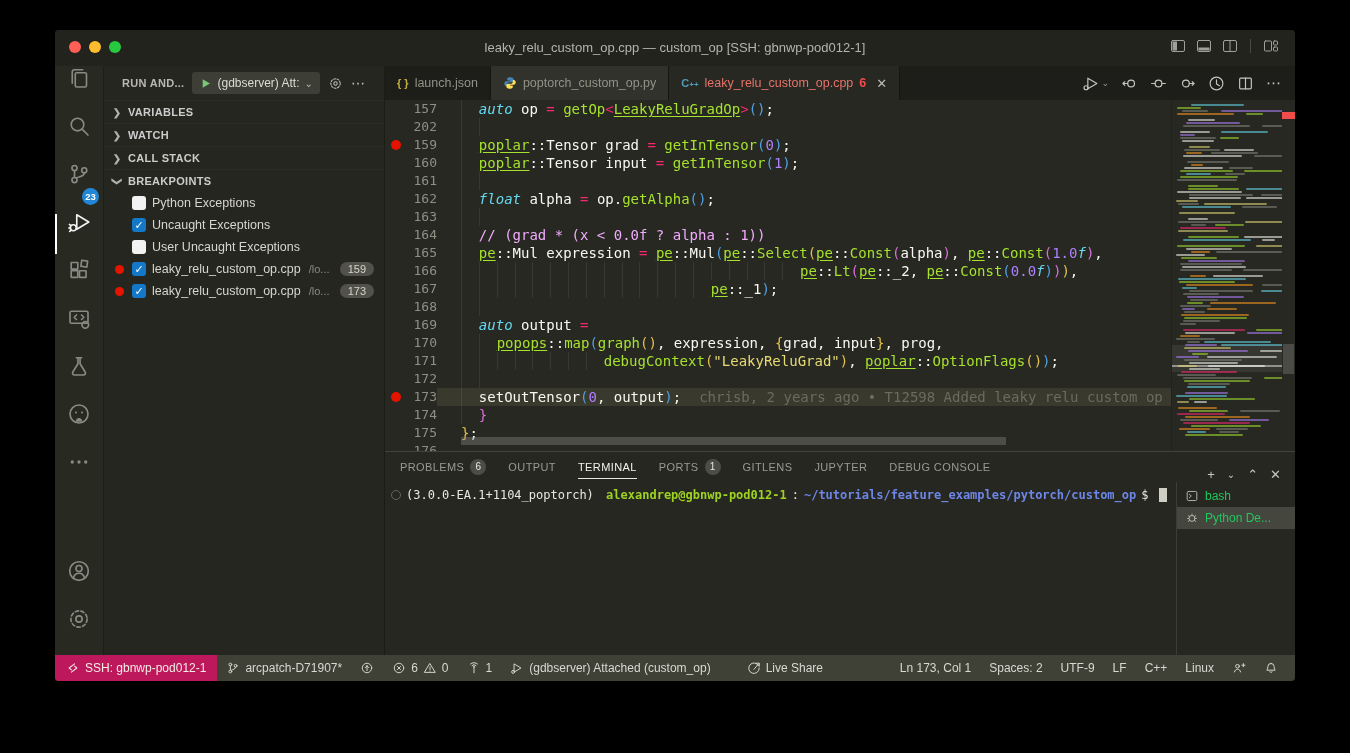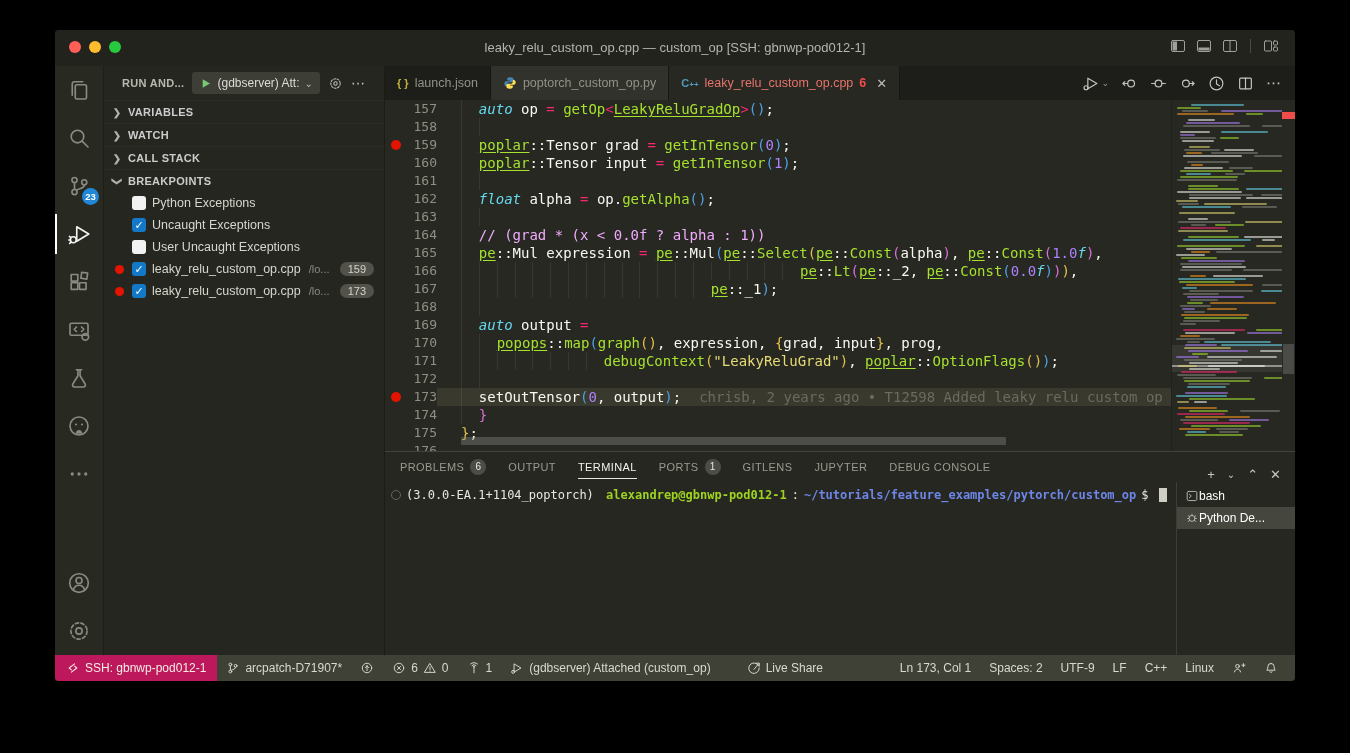--- a/index.html
+++ b/index.html
@@ -13,21 +13,21 @@
   .tl{width:12px;height:12px;border-radius:50%;}
   .tl.red{background:#ff5f57}.tl.yel{background:#febc2e}.tl.grn{background:#28c840}
   .wtitle{position:absolute;left:0;right:0;top:0;height:36px;line-height:36px;text-align:center;
           color:#b4b4ae;font-size:13px;pointer-events:none;}
   .layouticons{position:absolute;right:16px;top:8px;display:flex;gap:10px;align-items:center;color:#a0a09a;}
   .layouticons .sep{width:1px;height:14px;background:#4a4a44;margin:0 2px;}
   
   .main{position:absolute;left:0;top:36px;right:0;bottom:26px;display:flex;}
   
   .activitybar{width:48px;background:#282921;display:flex;flex-direction:column;align-items:center;position:relative;border-right:1px solid #1d1e18;}
-  .abitem{width:48px;height:48px;display:flex;align-items:center;justify-content:center;color:#8a8a83;position:relative;cursor:pointer;}
+  .abitem{width:48px;height:48px;display:flex;justify-content:center;color:#8a8a83;position:relative;cursor:pointer;}
   .abitem.active{color:#f2f2f0;}
   .abitem.active::before{content:"";position:absolute;left:0;top:4px;bottom:4px;width:2px;background:#fff;}
   .abbadge{position:absolute;right:4px;bottom:5px;min-width:17px;height:17px;border-radius:9px;background:#2186d6;
            color:#fff;font-size:9.5px;line-height:17px;text-align:center;font-weight:bold;padding:0 2px;box-sizing:border-box;}
   .abspacer{flex:1;}
   
   .sidebar{width:280px;background:#25261f;border-right:1px solid #1b1c16;position:relative;overflow:hidden;}
   .sbheader{height:34px;display:flex;align-items:center;padding:0 10px 0 18px;gap:8px;}
   .sbtitle{font-size:11px;font-weight:bold;color:#b9b9b0;letter-spacing:.3px;white-space:nowrap;}
   .cfgpick{display:flex;align-items:center;gap:5px;background:#3d3e36;border-radius:3px;height:22px;padding:0 7px;
@@ -94,21 +94,21 @@
   .pactions{margin-left:auto;display:flex;align-items:center;gap:12px;color:#c8c8c2;font-size:13px;}
   .pactions span{cursor:pointer;}
   .termwrap{position:absolute;left:0;top:30px;right:119px;bottom:0;padding:6px 0 0 6px;
             font-family:"DejaVu Sans Mono",monospace;font-size:12px;color:#e8e8e2;}
   .promptline{display:flex;align-items:center;gap:5px;white-space:pre;}
   .deco{width:8px;height:8px;border-radius:50%;border:1px solid #63635b;flex:0 0 auto;}
   .tuser{color:#9ed322;font-weight:bold;}
   .tpath{color:#6d86e8;font-weight:bold;}
   .cursorblk{display:inline-block;width:8px;height:14px;background:#cfcfc6;vertical-align:middle;margin-left:5px;}
   .termlist{position:absolute;right:0;top:30px;bottom:0;width:119px;border-left:1px solid #3c3d35;padding-top:3px;box-sizing:border-box;}
-  .trow{height:22px;display:flex;align-items:center;gap:0;padding-left:8px;font-size:12px;color:#ffffff;cursor:pointer;white-space:nowrap;overflow:hidden;}
+  .trow{height:22px;display:flex;align-items:center;gap:6px;padding-left:8px;font-size:12px;color:#22c55e;cursor:pointer;white-space:nowrap;overflow:hidden;}
   .trow.sel{background:#45463e;}
   
   .statusbar{position:absolute;left:0;right:0;bottom:0;height:26px;background:#3f4136;display:flex;align-items:center;
              color:#d8d8d0;font-size:12px;}
   .sseg{display:flex;align-items:center;gap:5px;height:26px;padding:0 9px;cursor:pointer;white-space:nowrap;}
   .sseg.remote{background:#be185d;color:#f3ece2;padding:0 11px;}
   .sright{margin-left:auto;display:flex;align-items:center;height:26px;padding-right:8px;}
   .gapL{margin-left:18px;}
   svg.i{display:block;}
 </style>
@@ -389,21 +389,21 @@
                   <path d="M8 3v10"></path>
                 </svg>
               </span>
               <span style="font-size: 15px;">⋯</span>
             </div>
           </div>
 
       <div class="codearea">
         <div class="codelines" id="codelines">
               <div class="cl"><span class="bpcol"></span><span class="ln">157</span><span class="lcw"><span class="g"></span><span class="k">auto</span><span class="f"> op </span><span class="o">=</span><span class="f"> </span><span class="gr">getOp</span><span class="o">&lt;</span><span class="u">LeakyReluGradOp</span><span class="o">&gt;</span><span class="b3">(</span><span class="b3">)</span><span class="f">;</span></span></div>
-              <div class="cl"><span class="bpcol"></span><span class="ln">158</span><span class="lcw"><span class="g"></span><span class="g"></span></span></div>
+              <div class="cl"><span class="bpcol"></span><span class="ln">202</span><span class="lcw"><span class="g"></span><span class="g"></span></span></div>
               <div class="cl"><span class="bpcol"><span class="bpdot"></span></span><span class="ln">159</span><span class="lcw"><span class="g"></span><span class="u">poplar</span><span class="f">::Tensor grad </span><span class="o">=</span><span class="f"> </span><span class="gr">getInTensor</span><span class="b3">(</span><span class="n">0</span><span class="b3">)</span><span class="f">;</span></span></div>
               <div class="cl"><span class="bpcol"></span><span class="ln">160</span><span class="lcw"><span class="g"></span><span class="u">poplar</span><span class="f">::Tensor input </span><span class="o">=</span><span class="f"> </span><span class="gr">getInTensor</span><span class="b3">(</span><span class="n">1</span><span class="b3">)</span><span class="f">;</span></span></div>
               <div class="cl"><span class="bpcol"></span><span class="ln">161</span><span class="lcw"><span class="g"></span><span class="g"></span></span></div>
               <div class="cl"><span class="bpcol"></span><span class="ln">162</span><span class="lcw"><span class="g"></span><span class="k">float</span><span class="f"> alpha </span><span class="o">=</span><span class="f"> op.</span><span class="gr">getAlpha</span><span class="b3">(</span><span class="b3">)</span><span class="f">;</span></span></div>
               <div class="cl"><span class="bpcol"></span><span class="ln">163</span><span class="lcw"><span class="g"></span><span class="g"></span></span></div>
               <div class="cl"><span class="bpcol"></span><span class="ln">164</span><span class="lcw"><span class="g"></span><span class="c">// (grad * (x &lt; 0.0f ? alpha : 1))</span></span></div>
               <div class="cl"><span class="bpcol"></span><span class="ln">165</span><span class="lcw"><span class="g"></span><span class="u">pe</span><span class="f">::Mul expression </span><span class="o">=</span><span class="f"> </span><span class="u">pe</span><span class="f">::Mul</span><span class="b3">(</span><span class="u">pe</span><span class="f">::</span><span class="gr">Select</span><span class="b1">(</span><span class="u">pe</span><span class="f">::</span><span class="gr">Const</span><span class="b2">(</span><span class="f">alpha</span><span class="b2">)</span><span class="f">, </span><span class="u">pe</span><span class="f">::</span><span class="gr">Const</span><span class="b2">(</span><span class="n">1.0</span><span class="k">f</span><span class="b2">)</span><span class="f">,</span></span></div>
               <div class="cl"><span class="bpcol"></span><span class="ln">166</span><span class="lcw"><span class="g"></span><span class="g"></span><span class="g"></span><span class="g"></span><span class="g"></span><span class="g"></span><span class="g"></span><span class="g"></span><span class="g"></span><span class="g"></span><span class="g"></span><span class="g"></span><span class="g"></span><span class="g"></span><span class="g"></span><span class="g"></span><span class="g"></span><span class="g"></span><span class="g"></span><span class="u">pe</span><span class="f">::</span><span class="gr">Lt</span><span class="b2">(</span><span class="u">pe</span><span class="f">::_2</span><span class="f">, </span><span class="u">pe</span><span class="f">::</span><span class="gr">Const</span><span class="b3">(</span><span class="n">0.0</span><span class="k">f</span><span class="b3">)</span><span class="b2">)</span><span class="b1">)</span><span class="f">,</span></span></div>
               <div class="cl"><span class="bpcol"></span><span class="ln">167</span><span class="lcw"><span class="g"></span><span class="g"></span><span class="g"></span><span class="g"></span><span class="g"></span><span class="g"></span><span class="g"></span><span class="g"></span><span class="g"></span><span class="g"></span><span class="g"></span><span class="g"></span><span class="g"></span><span class="g"></span><span class="u">pe</span><span class="f">::_1</span><span class="b3">)</span><span class="f">;</span></span></div>
               <div class="cl"><span class="bpcol"></span><span class="ln">168</span><span class="lcw"><span class="g"></span><span class="g"></span></span></div>

